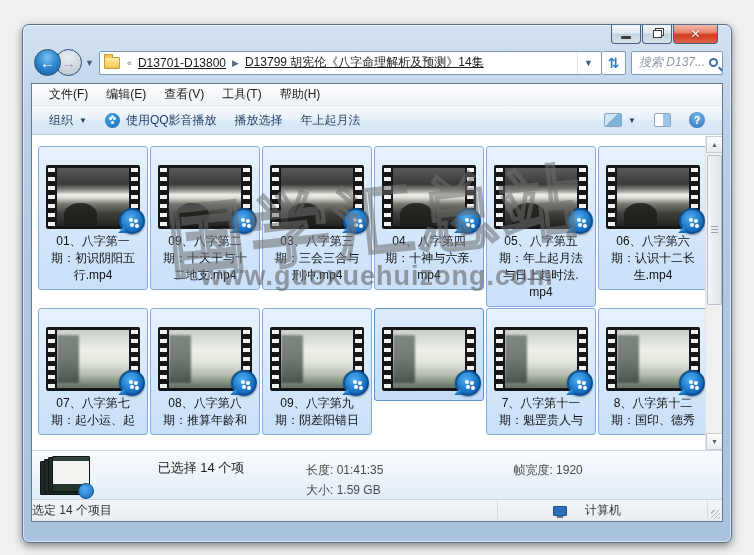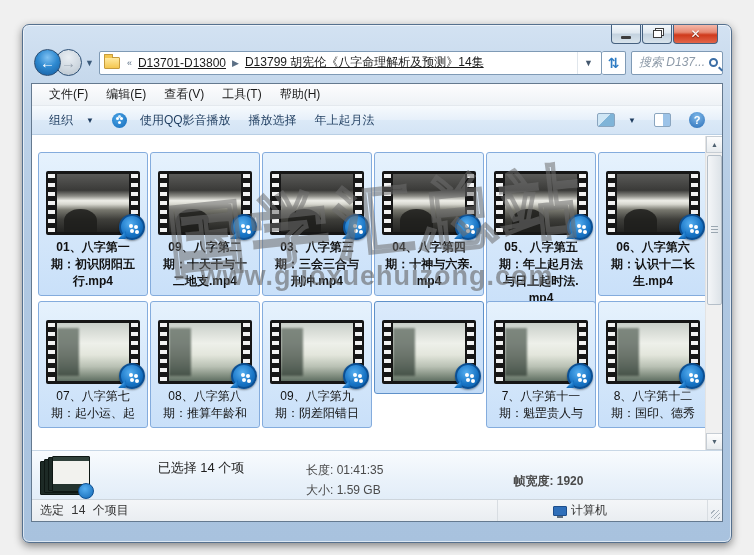--- a/index.html
+++ b/index.html
@@ -83,39 +83,39 @@
     border-bottom:1px solid #e4e9ee; display:flex; align-items:center; padding-left:8px;
     font-size:12px; color:#1a1a1a;
   }
   .menu-item { padding:19px 9px; }
 
   .toolbar {
     height:29px; background:linear-gradient(180deg,#f6fafd 0%,#e7f0fa 48%,#dbe9f7 52%,#d4e4f5 100%);
     border-bottom:1px solid #b9cfe4; display:flex; align-items:center; padding:0 8px;
     font-size:12px; color:#1e3c5f;
   }
-  .tb-item { padding:3px 9px; display:flex; align-items:center; gap:13px; border-radius:2px; }
+  .tb-item { padding:3px 9px; display:flex; align-items:center; gap:6px; border-radius:2px; }
   .tb-caret { font-size:8px; color:#1e3c5f; }
   .tb-spacer { flex:1; }
   .qq-badge { width:15px; height:15px; border-radius:50%; background:radial-gradient(circle at 40% 35%,#4aa5e8,#1269b8); position:relative; flex:0 0 auto; }
   .qq-badge:after { content:""; position:absolute; left:4px; top:4px; width:3px; height:3px; border-radius:50%;
     background:#fff; box-shadow:4px 0 0 #fff, 2px 4px 0 #fff, 2px -2px 0 rgba(255,255,255,.8); }
   .tb-icon-views { width:18px; height:14px; border:1px solid #8aa5bf; border-radius:2px;
     background:linear-gradient(135deg,#cfe6f5 0 45%,#7fb4d8 45% 100%); }
   .tb-icon-preview { width:17px; height:14px; border:1px solid #8aa5bf; border-radius:2px;
     background:linear-gradient(90deg,#ffffff 0 55%,#9cc3e8 55% 100%); }
   .tb-icon-help { width:16px; height:16px; border-radius:50%;
     background:radial-gradient(circle at 50% 30%,#7fb9ea,#2a6db6); color:#fff; font-size:11px; font-weight:bold;
     display:flex; align-items:center; justify-content:center; }
 
   
   .filearea { position:absolute; left:0; right:0; top:52px; bottom:71px; background:#fff; overflow:hidden; }
   .tiles-row { position:absolute; left:6px; display:flex; gap:2px; align-items:flex-start; }
-  .row1 { top:16px;font-weight:bold; }
-  .row2 { top:165px; }
+  .row1 { top:10px; }
+  .row2 { top:172px; }
 
   .tile {
     width:110px; border:1px solid #84acdd; border-radius:3px;
     background:linear-gradient(180deg,#e6f2fd 0%,#d3e6fa 60%,#c9e0f9 100%);
     display:flex; flex-direction:column; align-items:center; padding:18px 3px 5px 3px;
   }
   .tile.focused { border-color:#5f91c9; background:linear-gradient(180deg,#dcebfc 0%,#c3dcf7 100%); }
 
   .thumb { width:94px; height:64px; background:#161616; border-radius:2px; position:relative; padding:3px 11px; margin-bottom:4px; }
   .sprockets { position:absolute; top:3px; bottom:3px; width:7px;
@@ -170,30 +170,30 @@
   .sl1 { left:0; top:5px; } .sl2 { left:4px; top:3px; } .sl3 { left:8px; top:1px; }
   .sl-front { left:12px; top:0; width:38px; height:36px;
     background:linear-gradient(180deg,#30413b 0 12%,#f2f2ee 12% 80%,#24332e 80% 100%); }
   .stack-qq { position:absolute; right:-2px; bottom:-3px; width:16px; height:16px; border-radius:50%;
     background:radial-gradient(circle at 42% 35%,#55aef0,#1268b5); border:1px solid #0c4f92; }
   .det-cols { display:flex; flex:1; }
   .det-col1 { width:190px;text-align:center; }
   .det-selected { font-size:13px; color:#1e1e1e; margin-top:3px; }
   .det-line { color:#4a4a4a; margin-top:3px; }
   .det-col2 { margin-left:10px; margin-top:3px; color:#4a4a4a; }
-  .det-col3 { margin-left:130px; margin-top:14px; color:#4a4a4a;font-weight:bold; }
+  .det-col3 { margin-left:130px; margin-top:3px; color:#4a4a4a; }
 
   
   .statusbar {
     position:absolute; left:0; right:0; bottom:0; height:22px;
     background:linear-gradient(180deg,#f4f6f8,#e9edf1); border-top:1px solid #cdd5dc;
     display:flex; align-items:center; font-size:12px; color:#333;
   }
-  .sb-left { flex:1; padding-left:8px; border-right:1px solid #d8dde2; height:100%; display:flex; align-items:center;font-family:Liberation Mono, monospace; }
-  .sb-right { width:210px; height:100%; display:flex; align-items:center; padding-left:55px; gap:4px; border-right:1px solid #d8dde2; }
+  .sb-left { flex:1; border-right:1px solid #d8dde2; height:100%; display:flex; align-items:center; }
+  .sb-right { width:210px; height:100%; display:flex; align-items:center; padding-left:55px; gap:18px; border-right:1px solid #d8dde2; }
   .pc-icon { width:14px; height:10px; background:#2f6fba; border:1px solid #1d4e8c; border-radius:1px; position:relative; }
   .pc-icon:after { content:""; position:absolute; left:3px; bottom:-3px; width:6px; height:2px; background:#5f6f7f; }
   .sb-grip { width:14px; height:100%; position:relative; }
   .sb-grip:after { content:""; position:absolute; right:2px; bottom:2px; width:9px; height:9px;
     background:repeating-linear-gradient(135deg,transparent 0 2px,#aab4bd 2px 3px); }
 </style>
 </head>
 <body>
 
 <div class="window">

